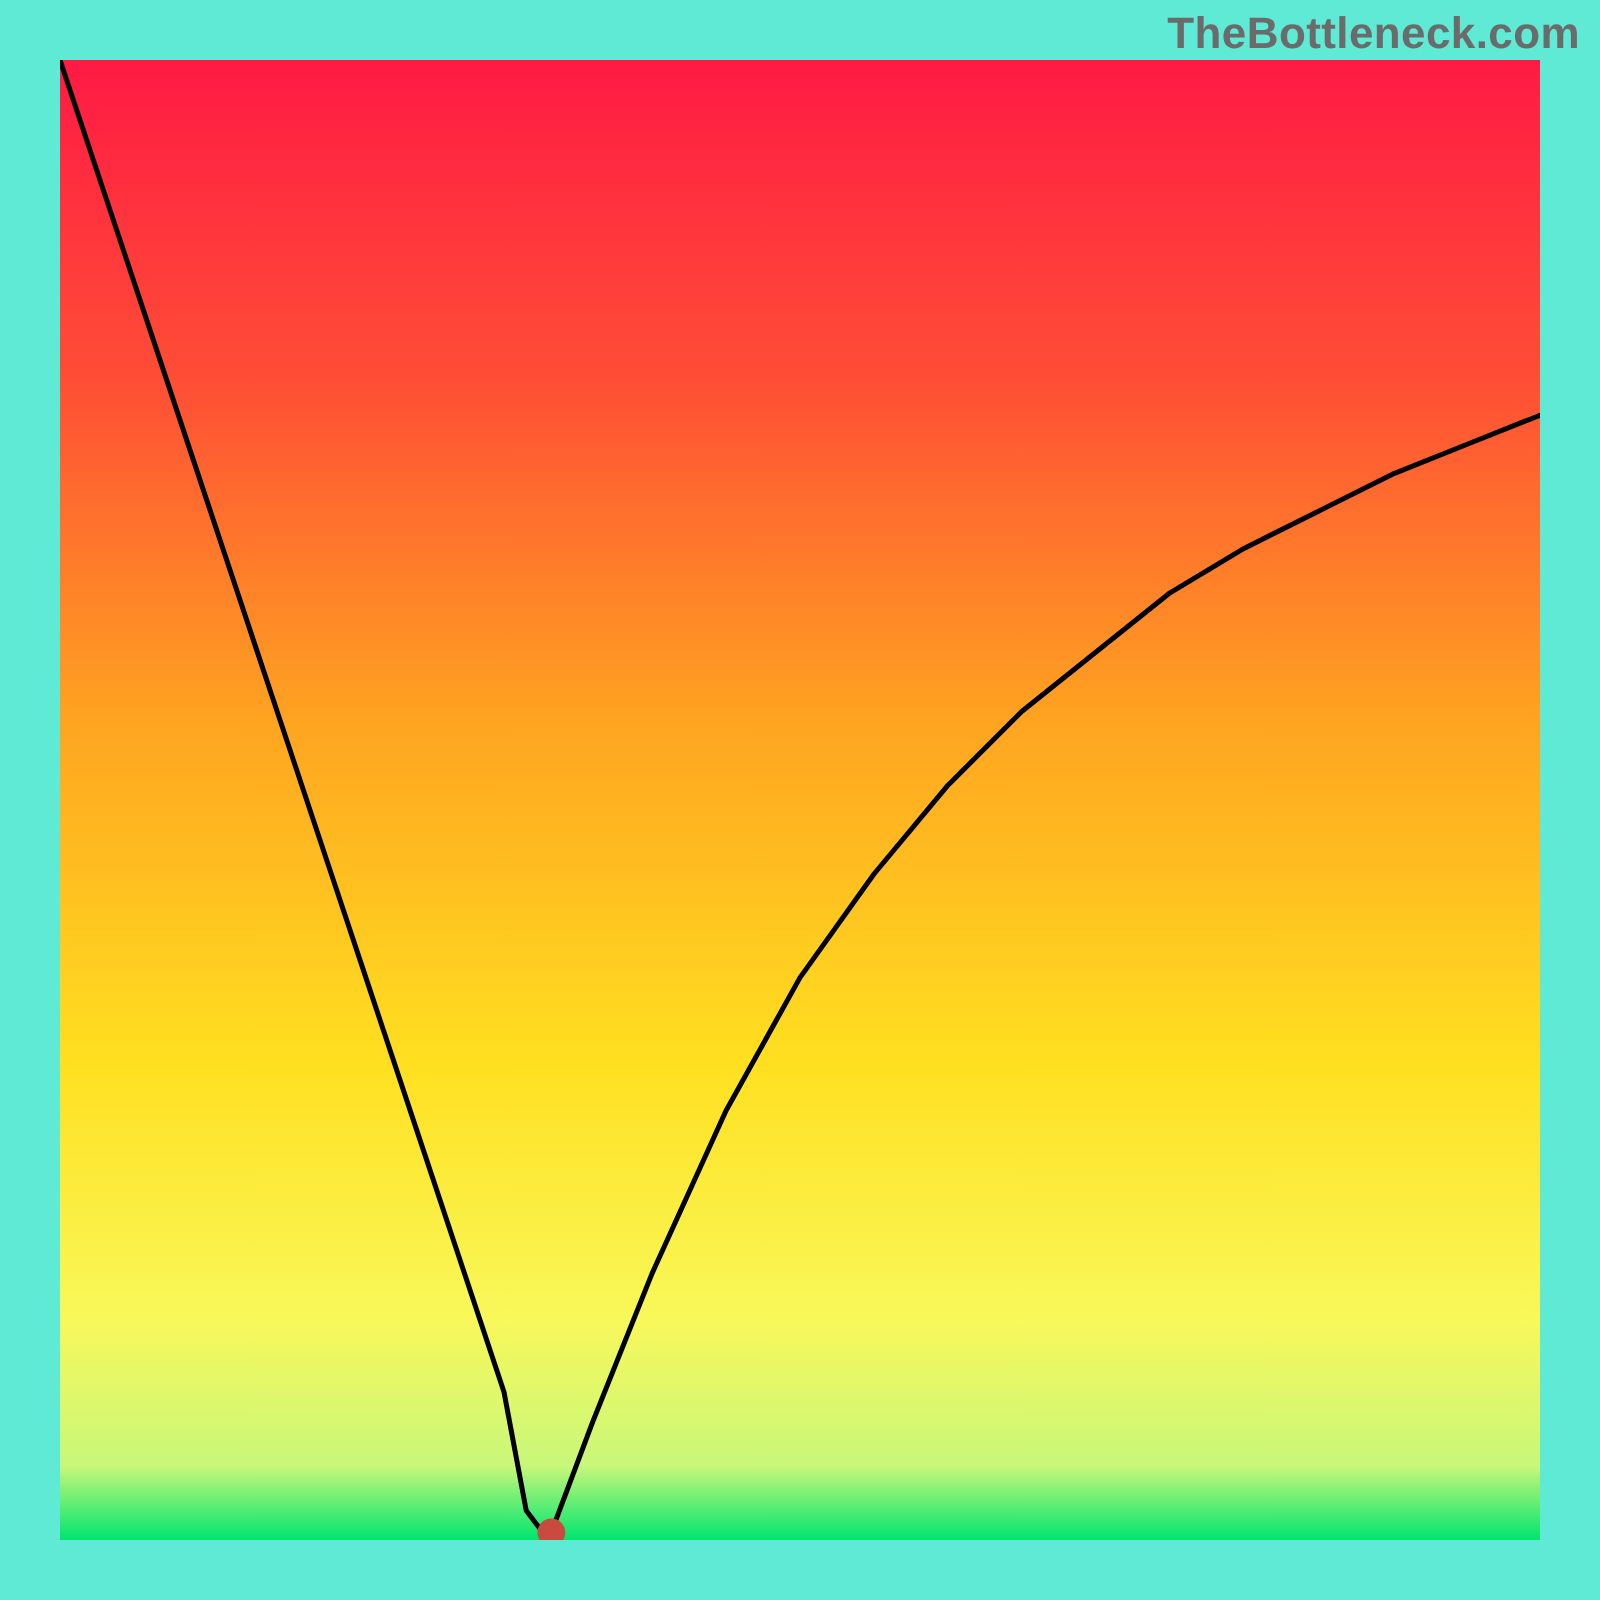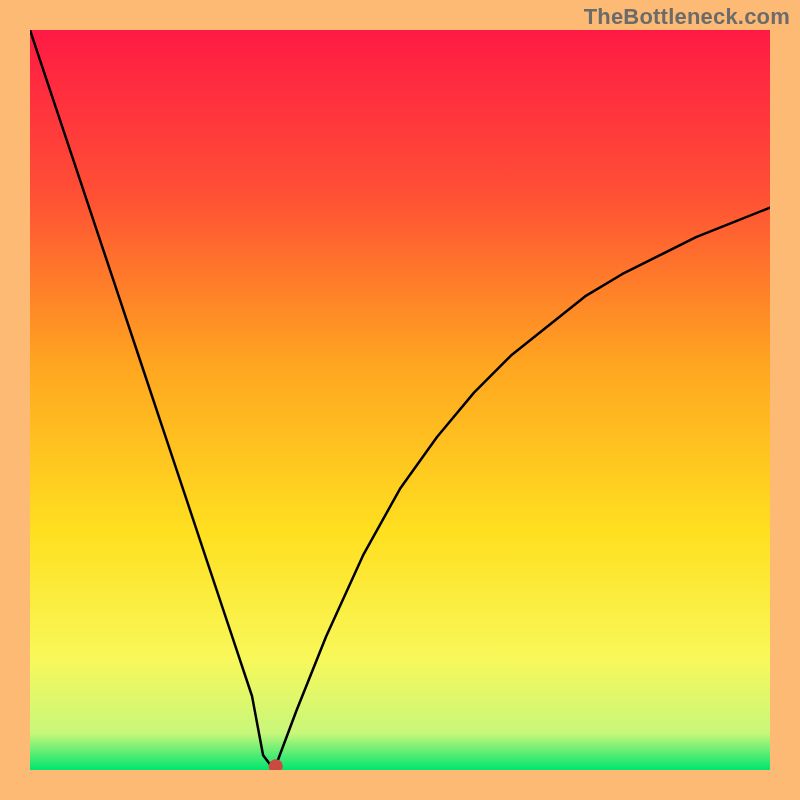--- a/index.html
+++ b/index.html
@@ -1,17 +1,17 @@
 <!DOCTYPE html>
 <html><head>
 <meta charset="utf-8">
 <style>
   * { margin: 0; padding: 0; box-sizing: border-box; }
   html, body { width: 800px; height: 800px; overflow: hidden; background: #000; }
-  .wrap { position: relative; width: 800px; height: 800px; background: #fdba74; }
+  .wrap { position: relative; width: 800px; height: 800px; background: #5eead4; }
   .attribution {
     position: absolute;
     top: 4px;
     right: 10px;
     font-family: Arial, Helvetica, sans-serif;
     font-size: 22px;
     font-weight: 700;
     color: #6b6b6b;
     letter-spacing: 0.2px;
   }

